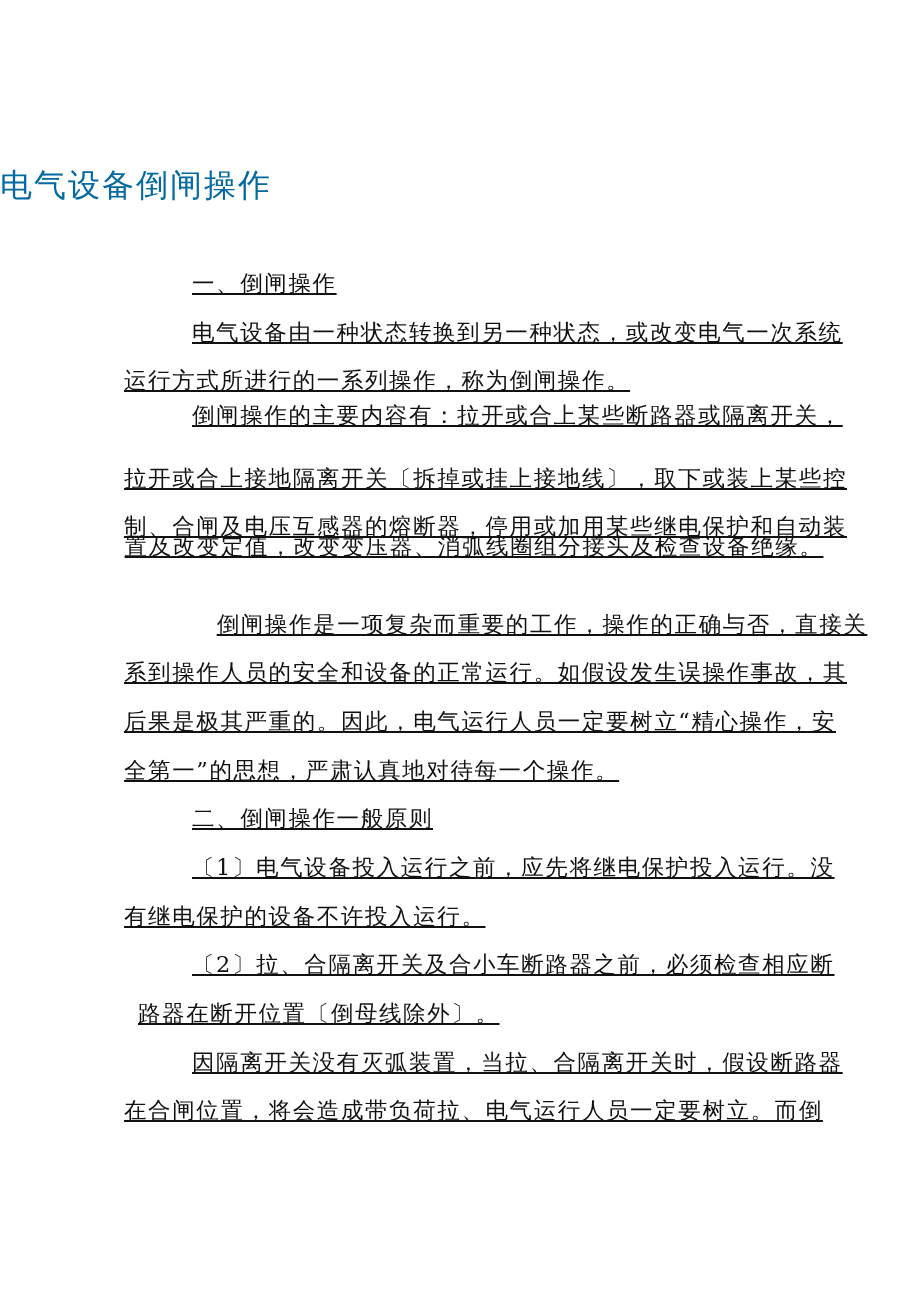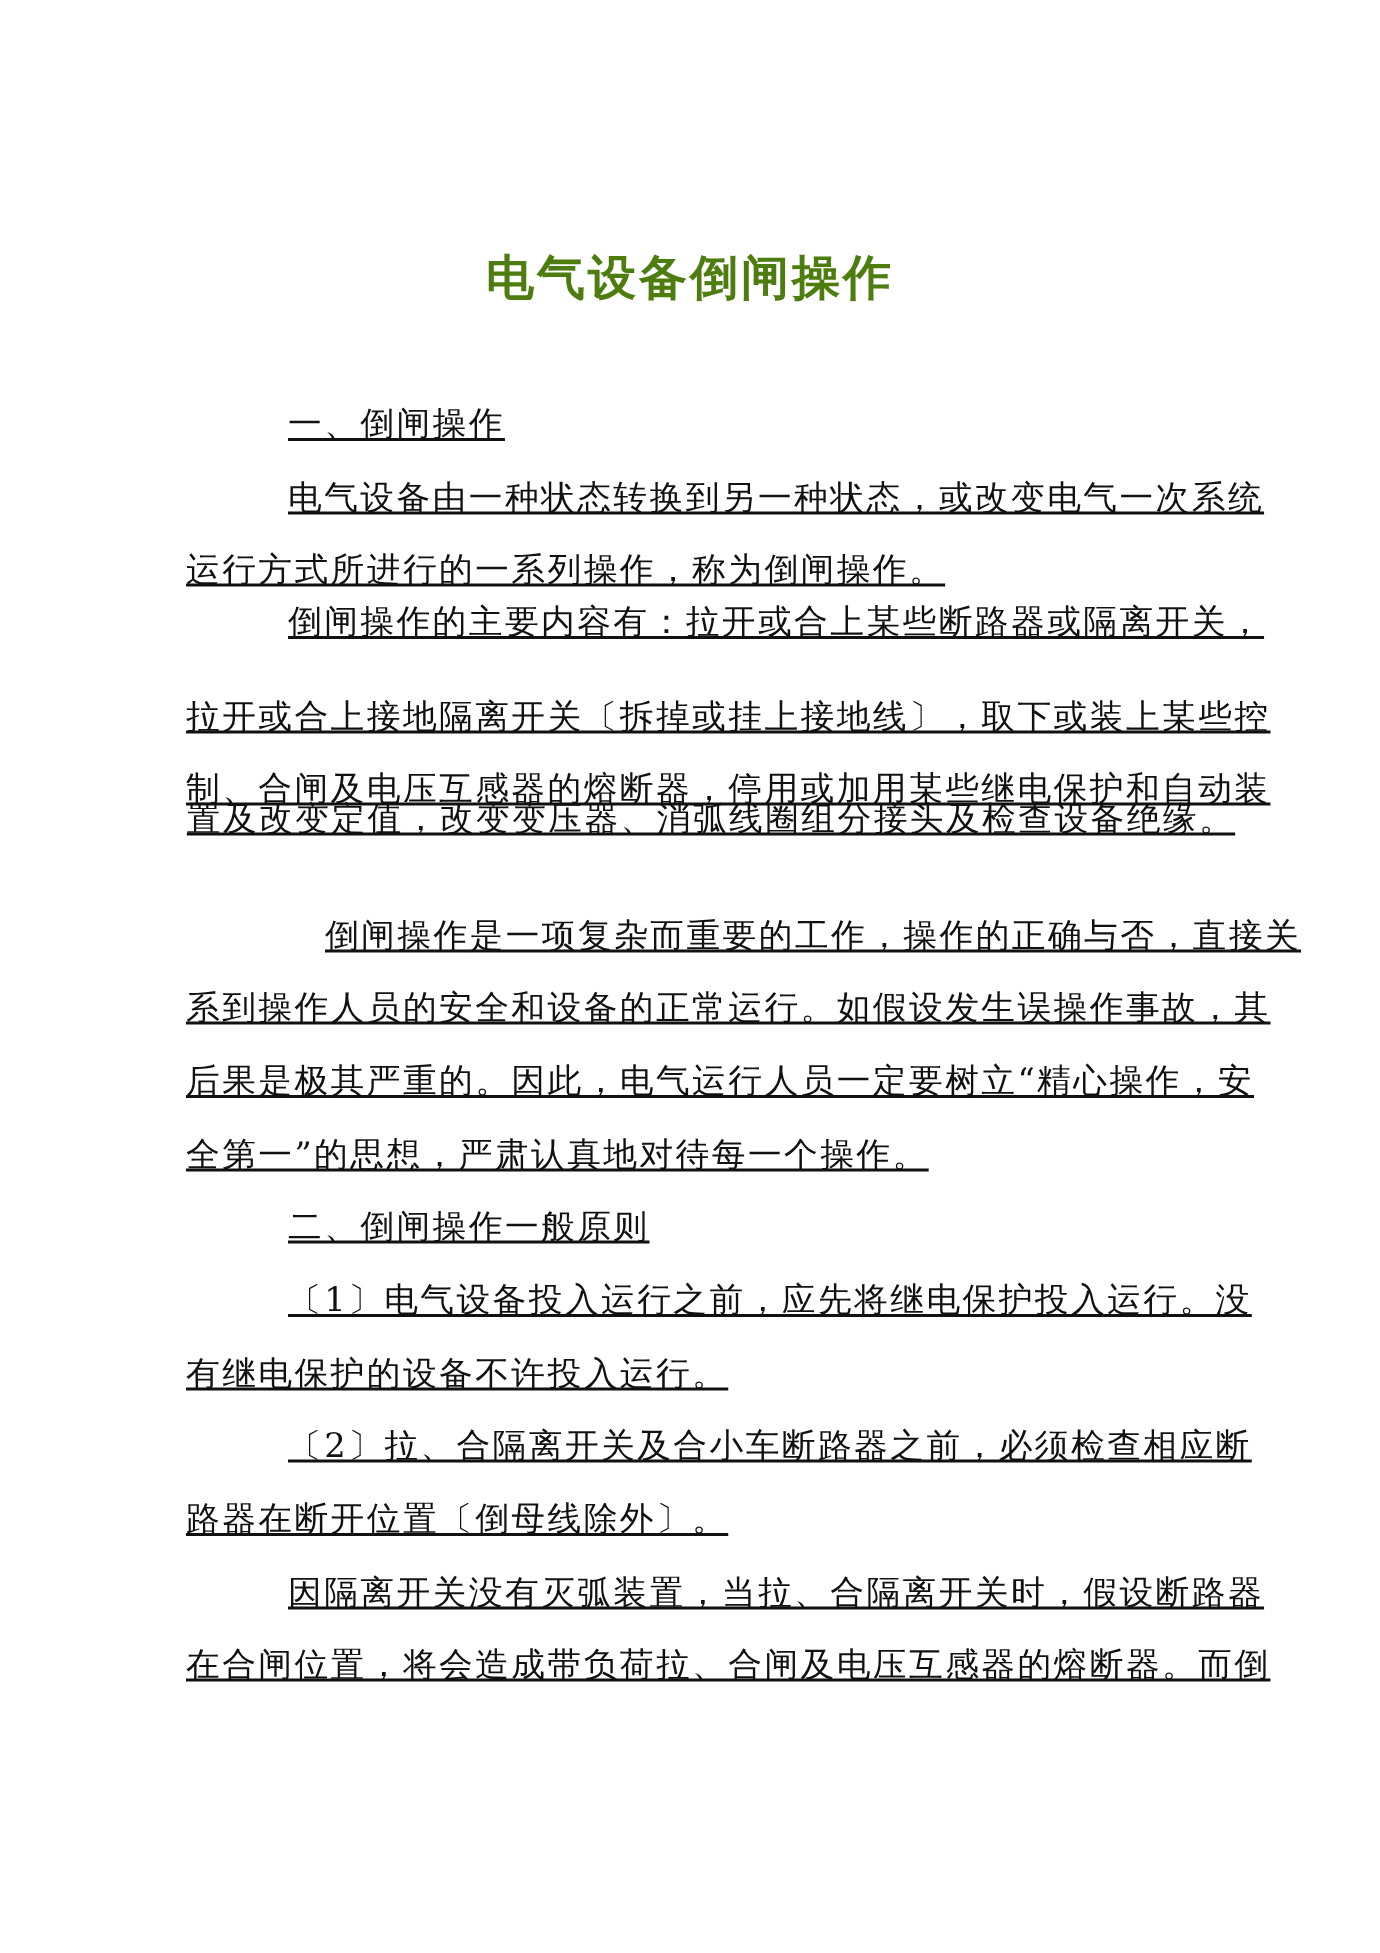--- a/index.html
+++ b/index.html
@@ -1,21 +1,21 @@
 <!DOCTYPE html>
 <html><head>
   <meta charset="utf-8">
   <style>
     html, body { margin: 0; padding: 0; background: #ffffff; }
     body { width: 920px; height: 1302px; position: relative; overflow: hidden;
            font-family: "DejaVu Serif", "Liberation Serif", serif; color: #111; }
     .page { position: absolute; left: 0; top: 0; width: 920px; height: 1302px; background:#fff; }
-    .title { position: absolute; left: 0; width: 920px; top: 160px; text-align: center;
-             font-family: "DejaVu Sans", "Liberation Sans", sans-serif; font-weight: bold;
-             font-size: 32px; letter-spacing: 2px; line-height: 50px; color:#4d7c0f; }
+    .title { position: absolute; left: 0; width: 920px; top: 160px; 
+             font-family: "DejaVu Sans", "Liberation Sans", sans-serif; font-weight: normal;
+             font-size: 32px; letter-spacing: 2px; line-height: 50px; color:#0369a1; }
     .line { position: absolute; left: 124px; width: 700px; font-size: 22.5px; line-height: 40px;
             white-space: nowrap; letter-spacing: 1.6px; color:#111;text-decoration:underline; }
     .indent { left: 192px; }
   </style>
 </head>
 <body>
 
 <div class="page">
   <div class="title">电气设备倒闸操作</div>
   <div id="lines">
@@ -27,17 +27,17 @@
       <div class="line" style="top: 506px;">制、合闸及电压互感器的熔断器，停用或加用某些继电保护和自动装</div>
       <div class="line" style="top: 526px; text-align: center;">置及改变定值，改变变压器、消弧线圈组分接头及检查设备绝缘。</div>
       <div class="line indent" style="top: 604px; text-align: center;">倒闸操作是一项复杂而重要的工作，操作的正确与否，直接关</div>
       <div class="line" style="top: 652px;">系到操作人员的安全和设备的正常运行。如假设发生误操作事故，其</div>
       <div class="line" style="top: 701px;">后果是极其严重的。因此，电气运行人员一定要树立“精心操作，安</div>
       <div class="line" style="top: 750px;">全第一”的思想，严肃认真地对待每一个操作。</div>
       <div class="line indent" style="top: 798px;">二、倒闸操作一般原则</div>
       <div class="line indent" style="top: 847px;">〔1〕电气设备投入运行之前，应先将继电保护投入运行。没</div>
       <div class="line" style="top: 896px;">有继电保护的设备不许投入运行。</div>
       <div class="line indent" style="top: 944px;">〔2〕拉、合隔离开关及合小车断路器之前，必须检查相应断</div>
-      <div class="line" style="top: 993px;">路器在断开位置〔倒母线除外〕。</div>
+      <div class="line" style="top: 993px; margin-left: 14px;">路器在断开位置〔倒母线除外〕。</div>
       <div class="line indent" style="top: 1042px;">因隔离开关没有灭弧装置，当拉、合隔离开关时，假设断路器</div>
-      <div class="line" style="top: 1090px;">在合闸位置，将会造成带负荷拉、合闸及电压互感器的熔断器。而倒</div>
+      <div class="line" style="top: 1090px;">在合闸位置，将会造成带负荷拉、电气运行人员一定要树立。而倒</div>
     </div>
 </div>
 
 </body></html>

